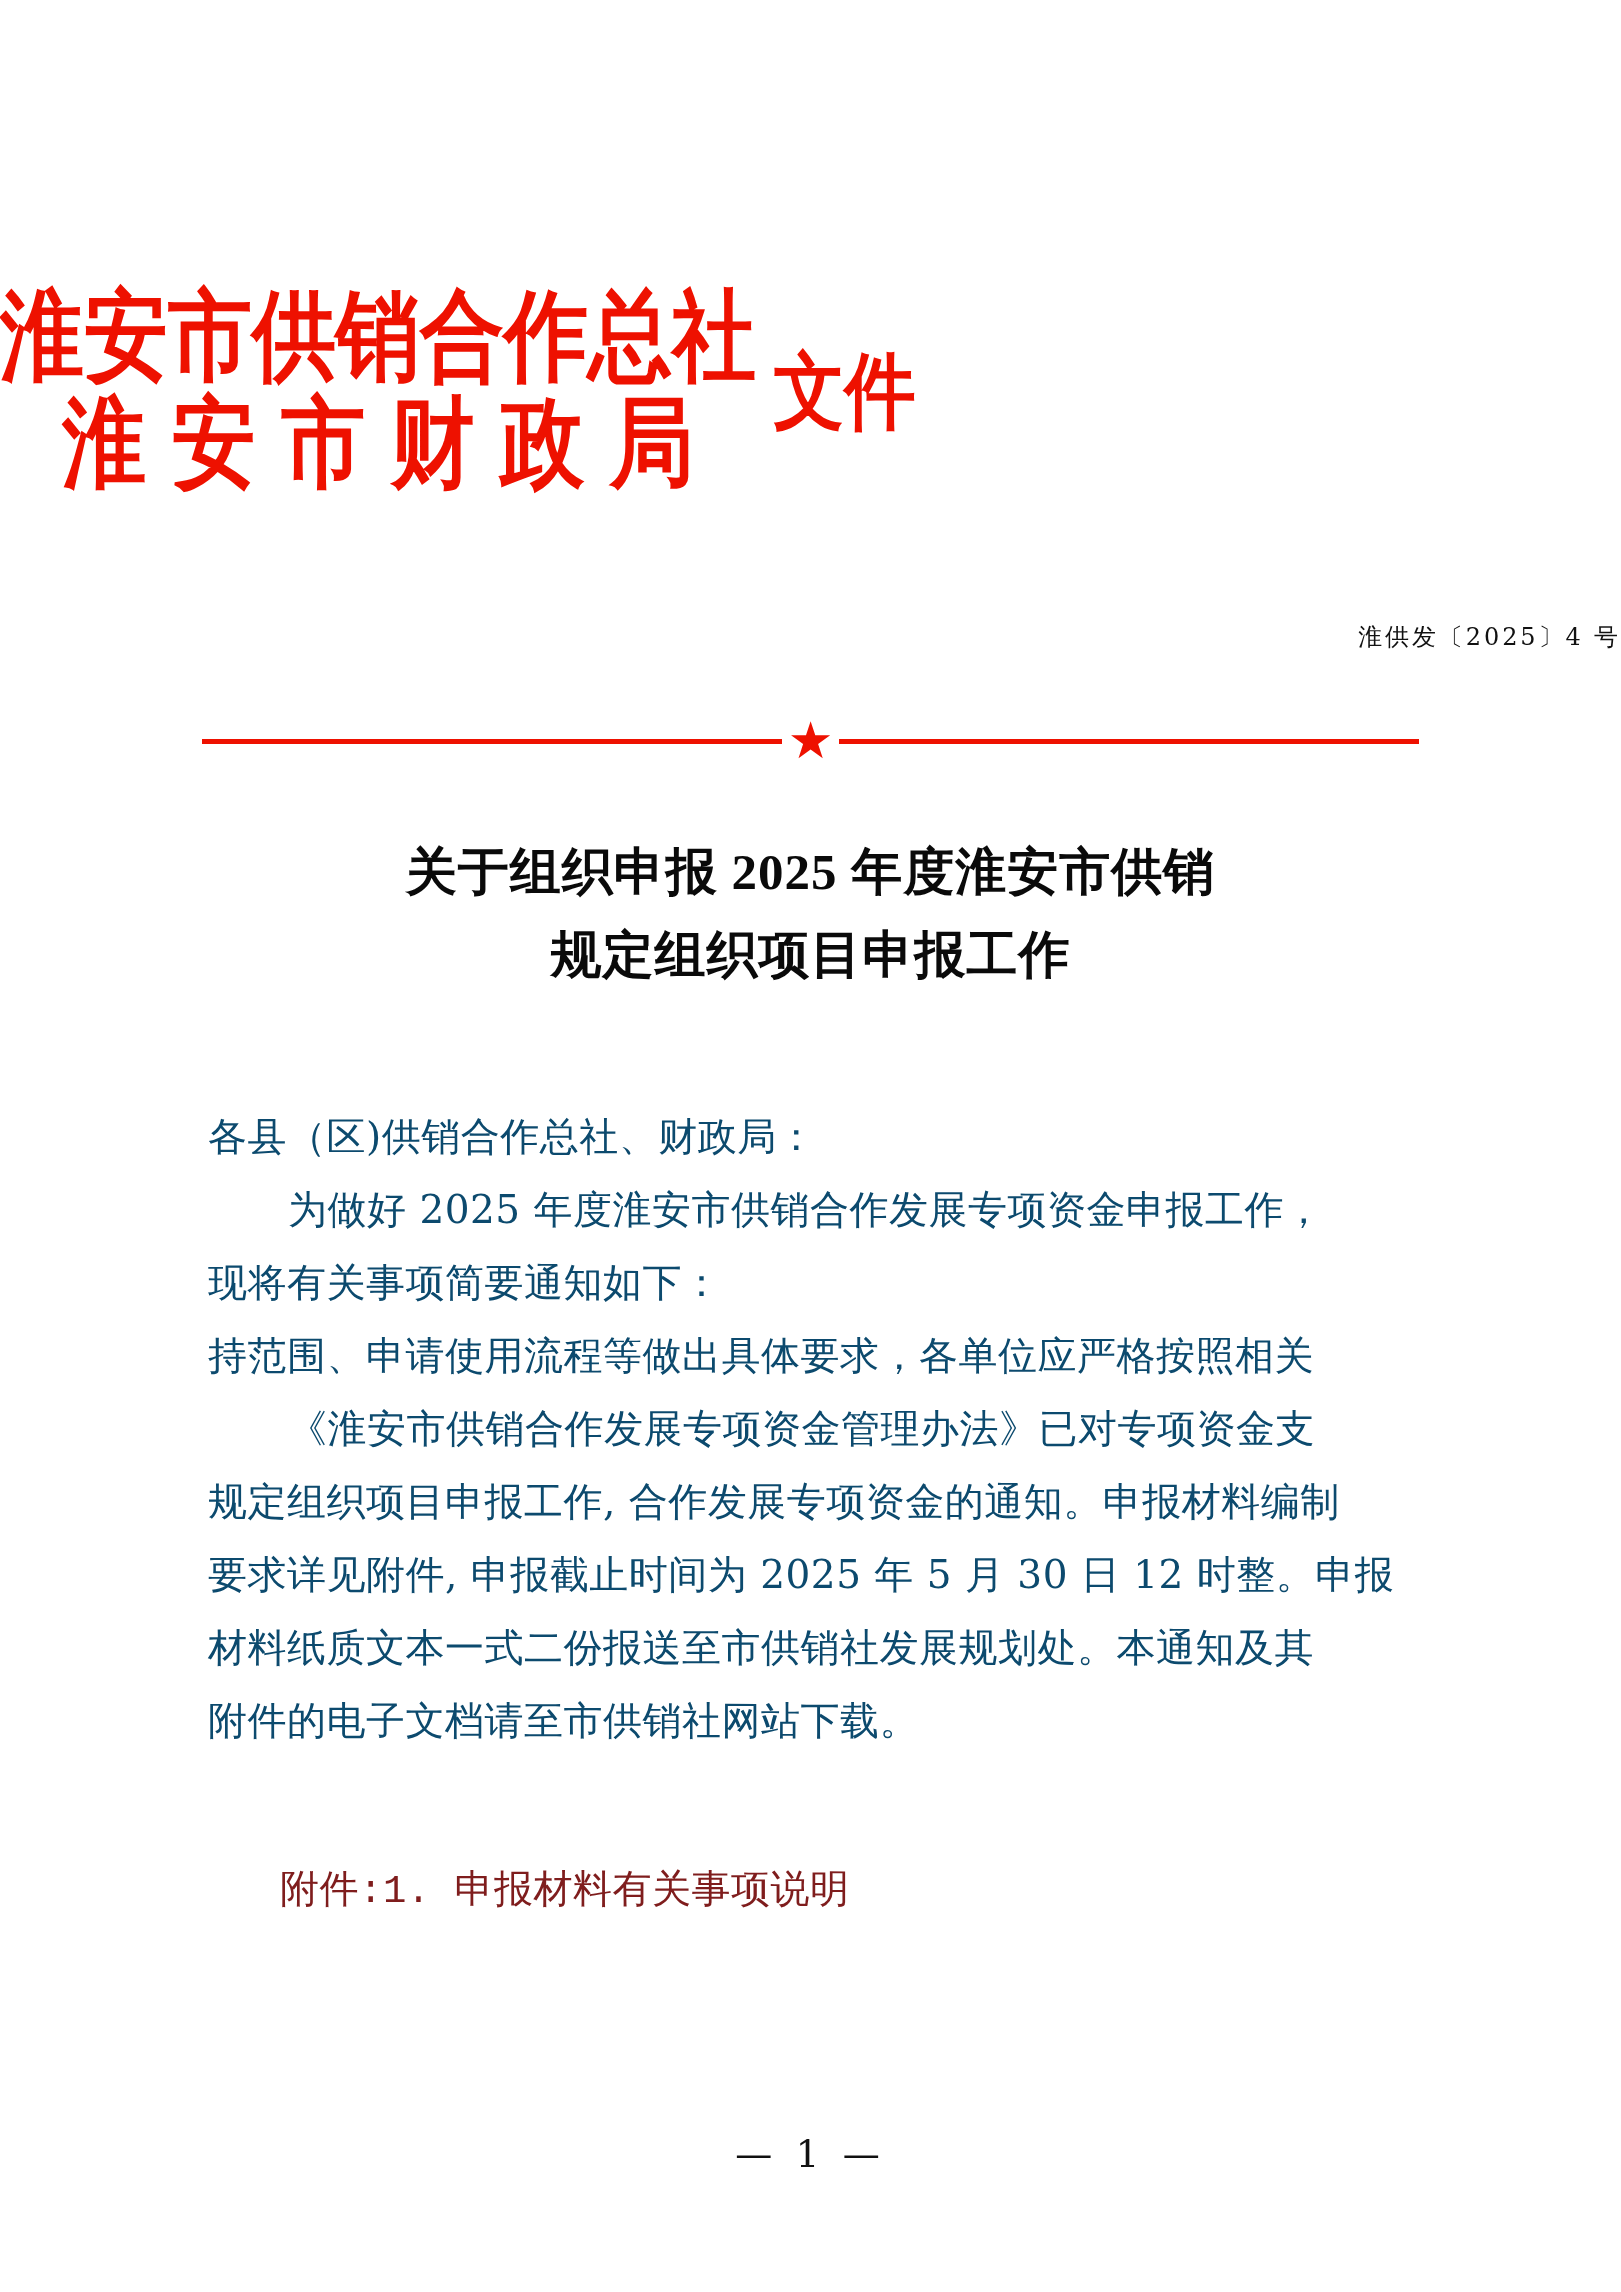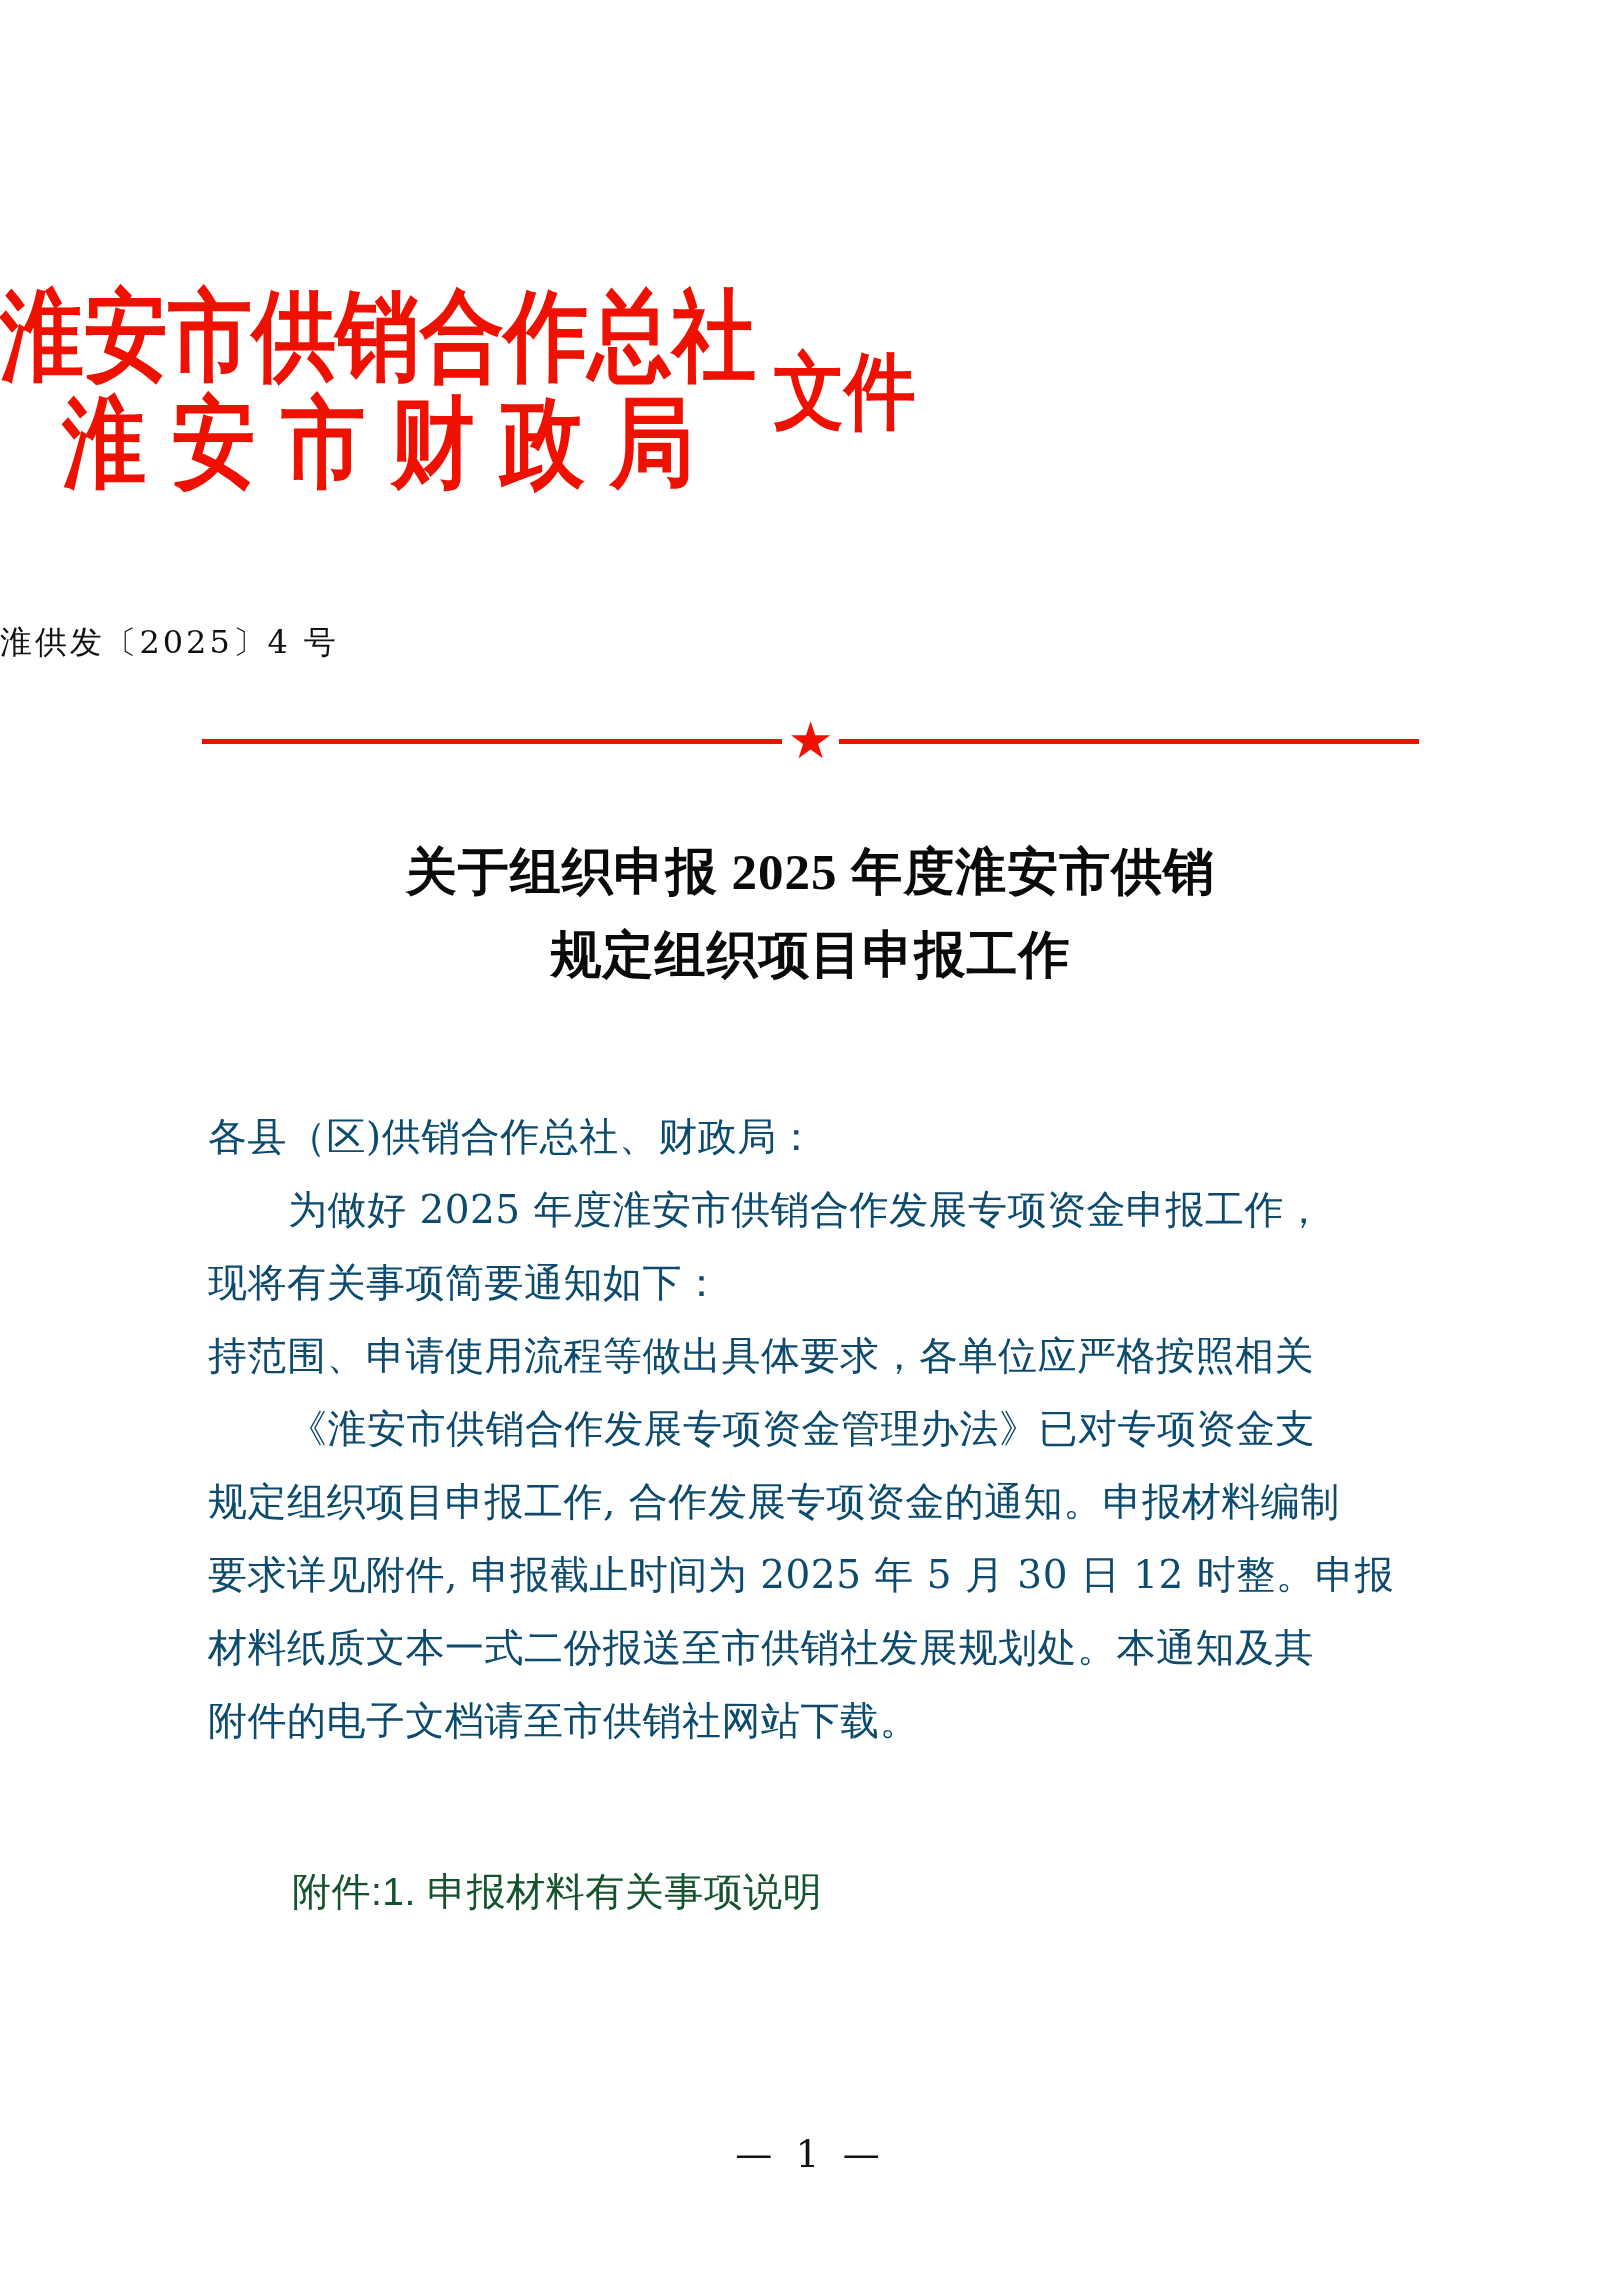--- a/index.html
+++ b/index.html
@@ -62,24 +62,24 @@
     margin-left: 17.6px;
     margin-top: 5.9px;
   }
 
   
   .doc-number {
     position: absolute;
     left: 0;
     top: 621px;
     width: 1621px;
-    text-align: left;
+    text-align: right;
     color: #111111;
     font-family: "DejaVu Serif", "Liberation Serif", serif;
-    font-size: 32px;
+    font-size: 24px;
     letter-spacing: 2.9px;
     white-space: nowrap;
   }
 
   
   .red-rule {
     position: absolute;
     left: 202px;
     top: 727px;
     width: 1217px;
@@ -135,25 +135,25 @@
     display: block;
     white-space: nowrap;
   }
   .body-block .line.indent {
     text-indent: 80px;
   }
 
   
   .attachments {
     position: absolute;
-    left: 212px;
+    left: 200px;
     top: 1854px;
     width: 1215px;
-    color: #14532d;
-    font-family: Liberation Sans, sans-serif;
+    color: #7f1d1d;
+    font-family: Liberation Mono, monospace;
     font-size: 39px;
     line-height: 76px;
     letter-spacing: 0.5px;
   }
   .attachments .att-line {
     display: block;
     white-space: nowrap;
     text-indent: 80px;
   }
   .attachments .att-line.sub {

